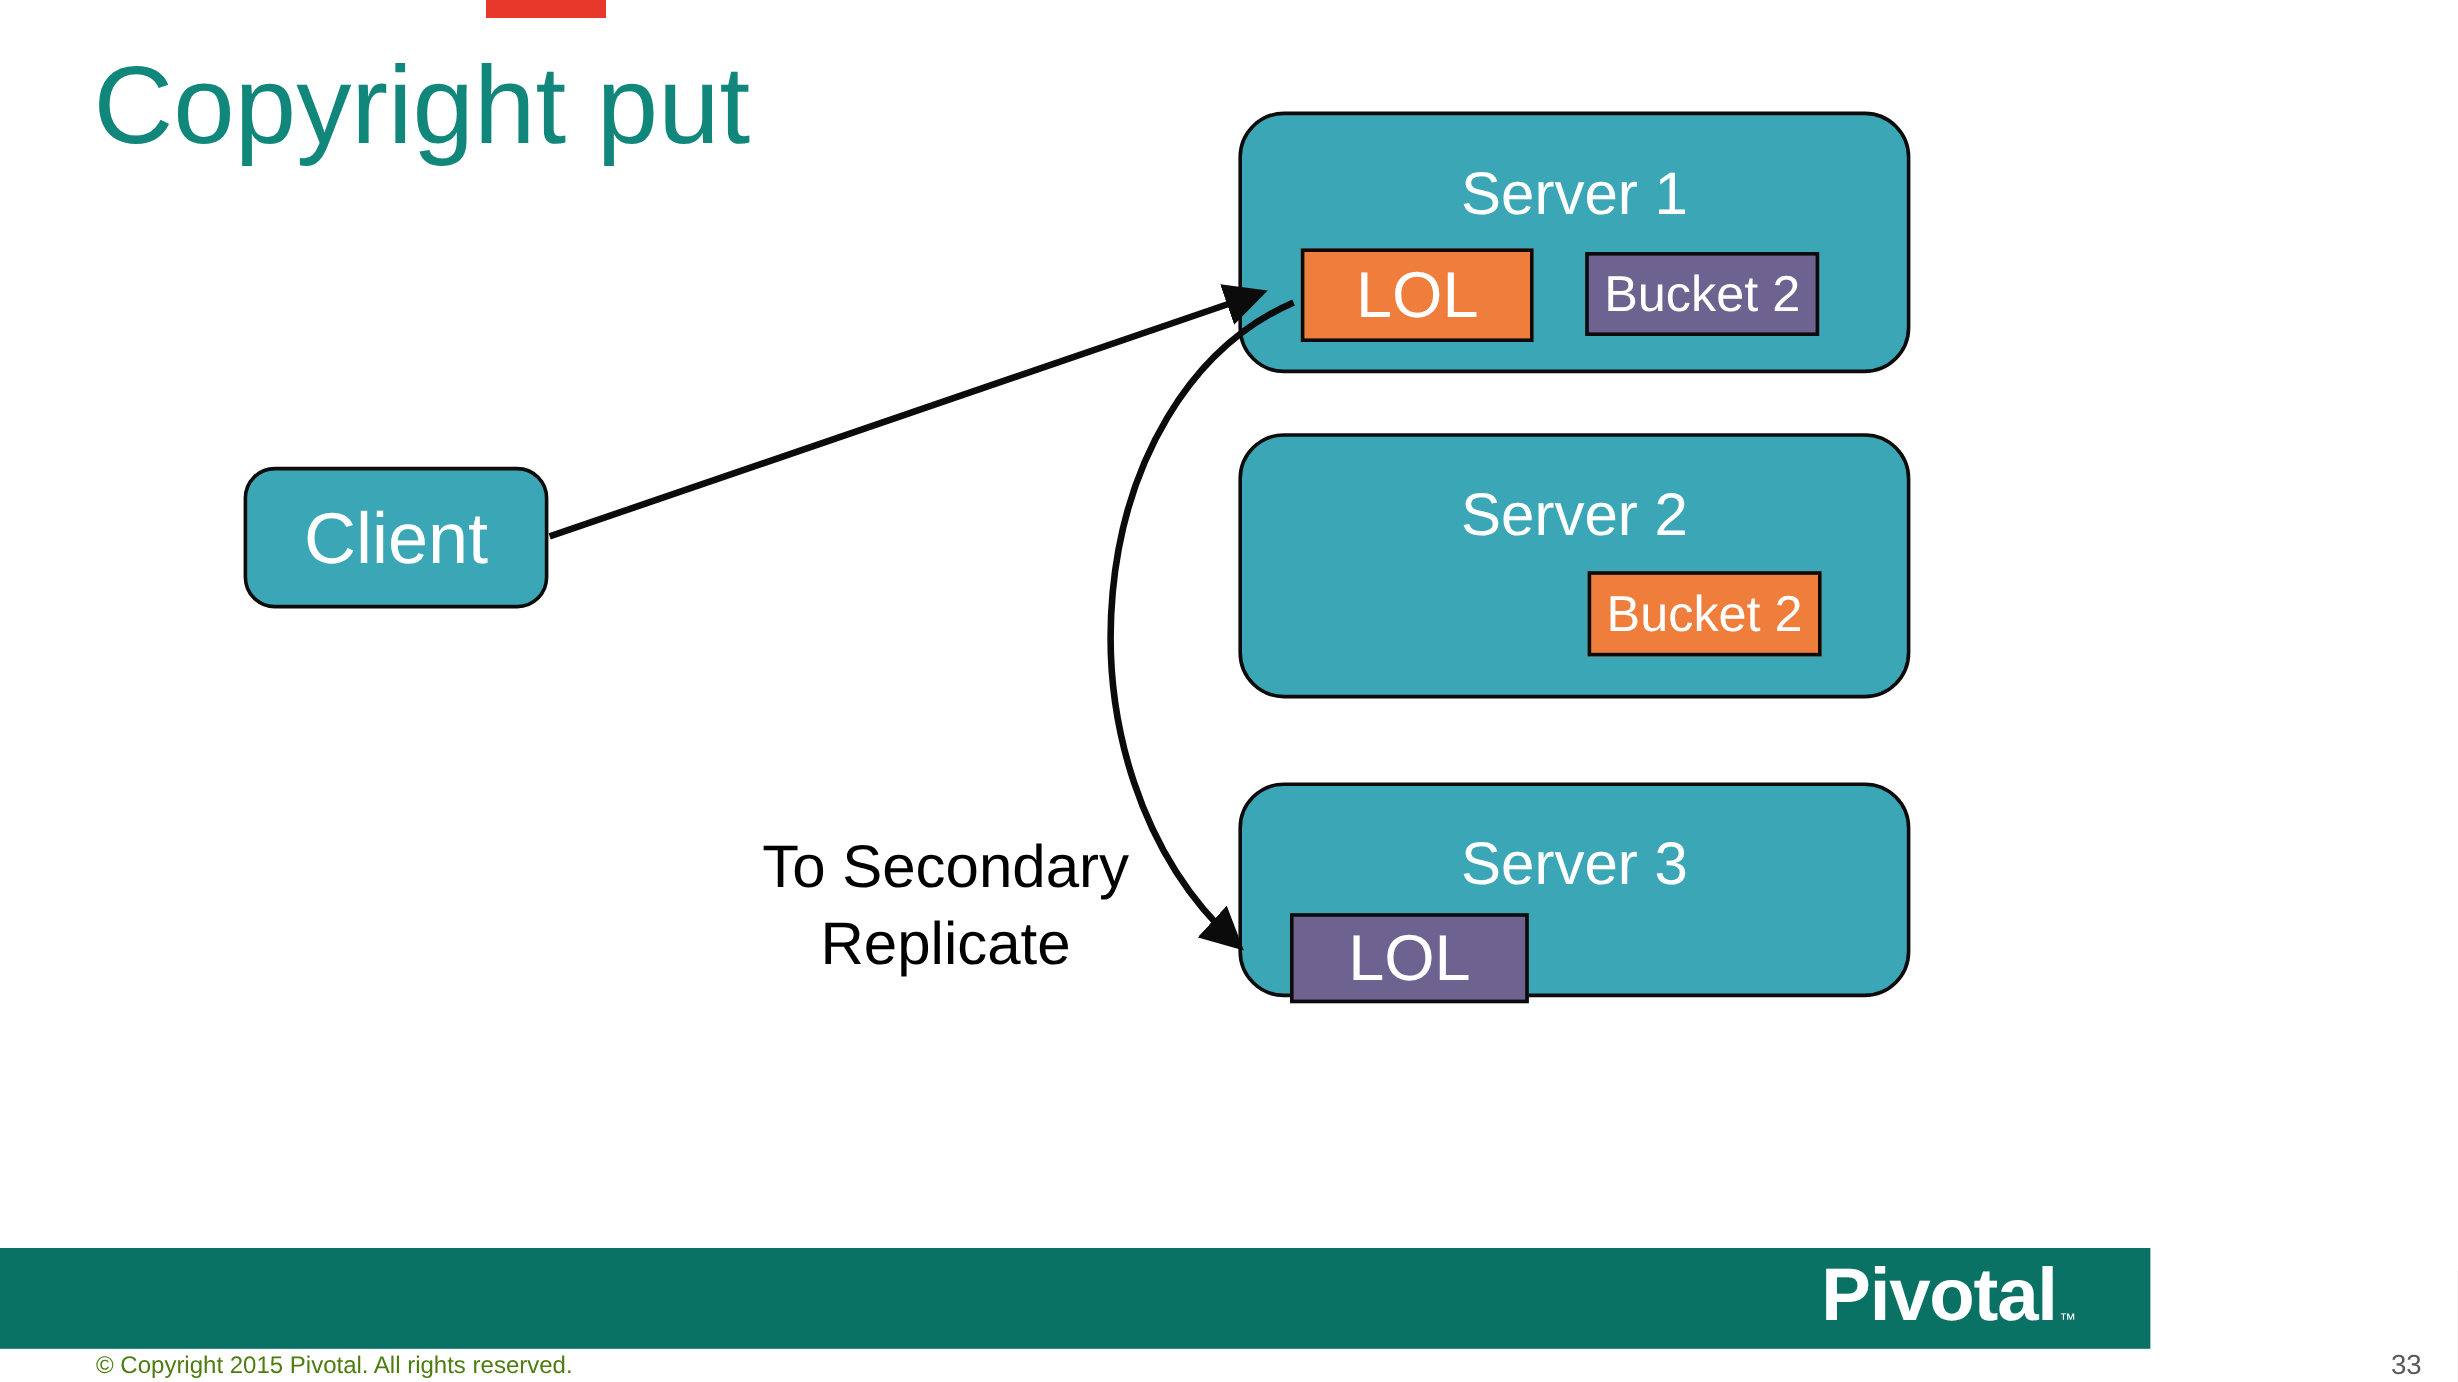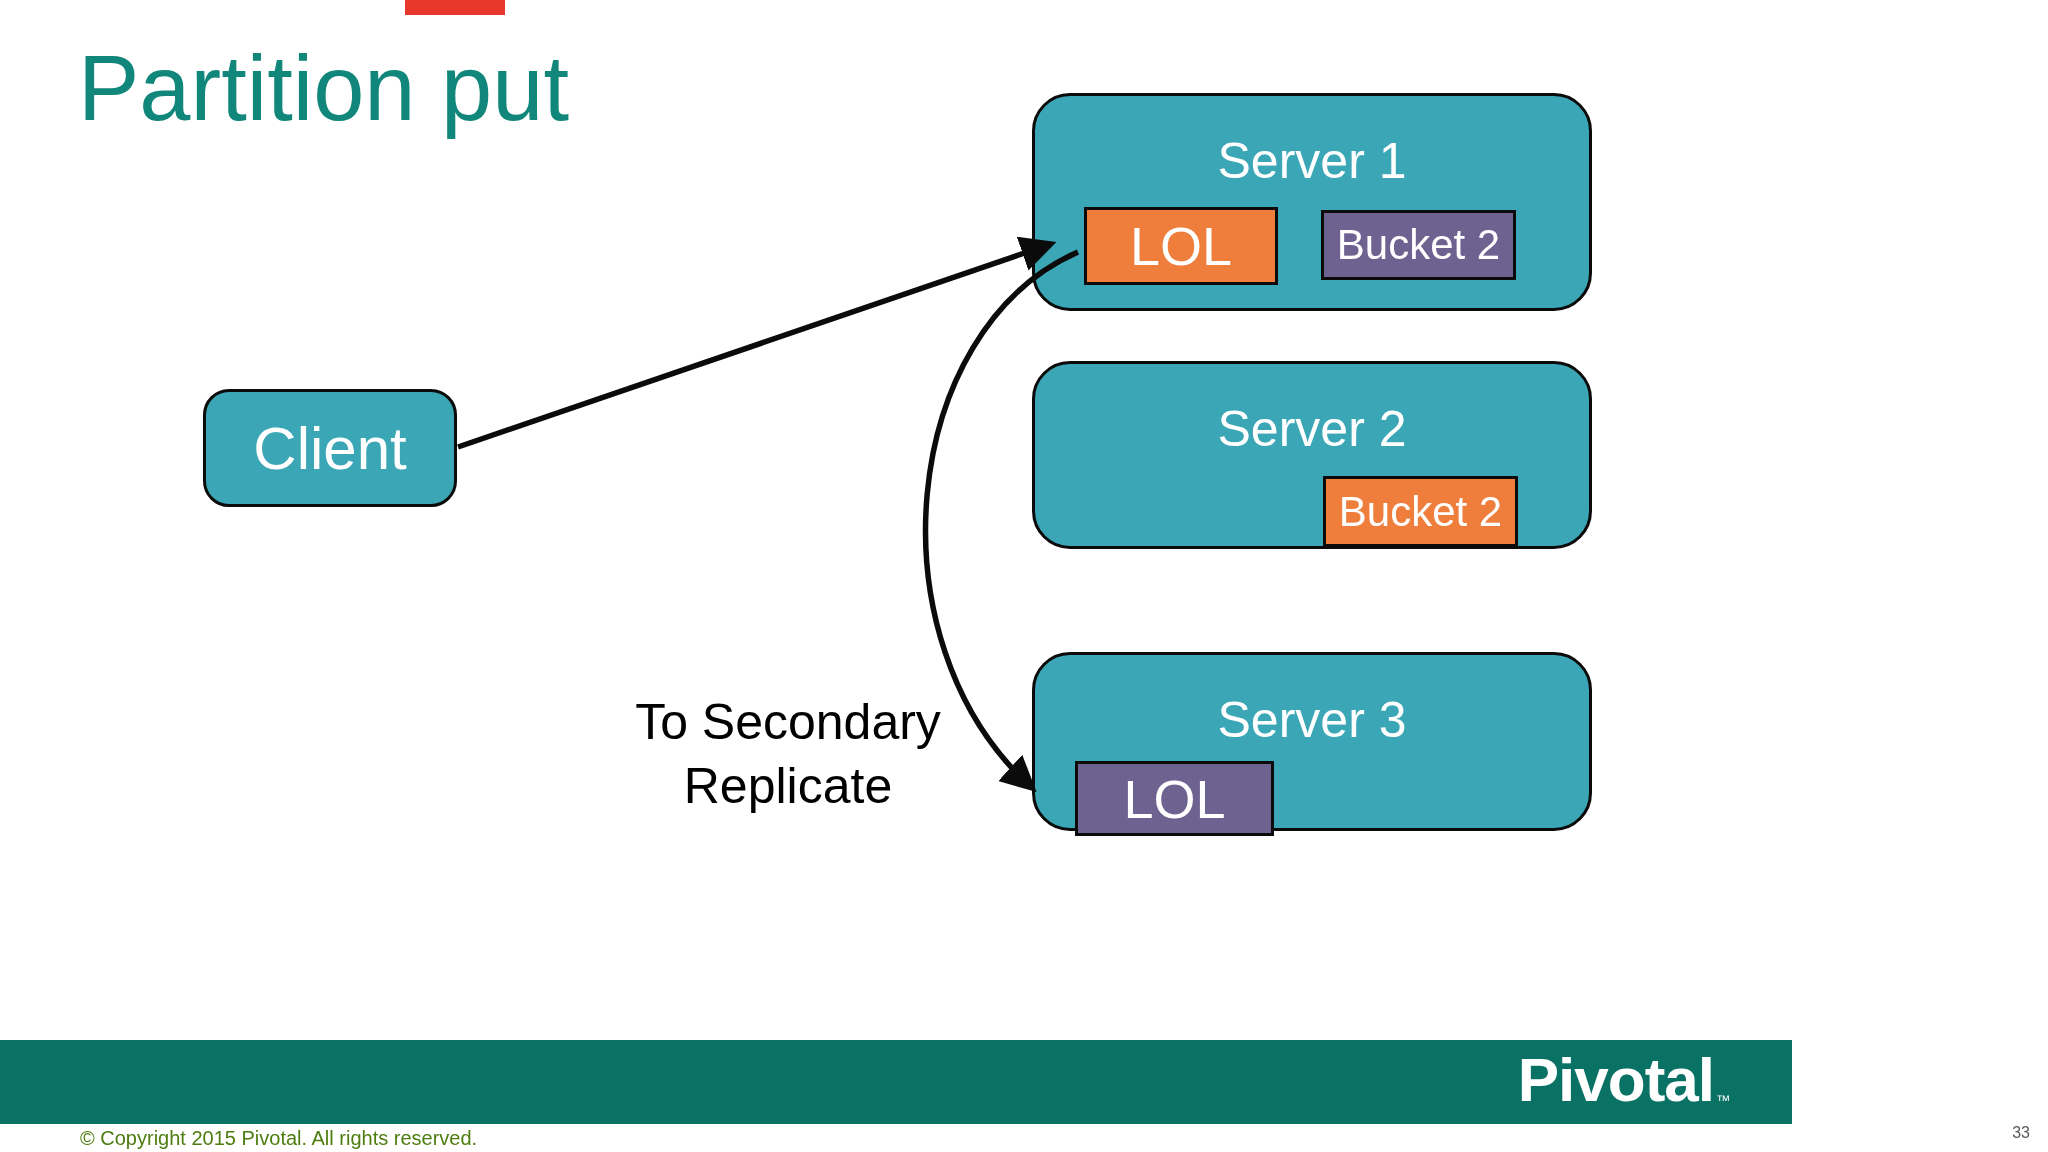--- a/index.html
+++ b/index.html
@@ -24,21 +24,21 @@
     position:absolute;background:#3BA7B6;border:3.5px solid #0b0b0b;
     box-sizing:border-box;color:#ffffff;
   }
   .client-box{
     left:203px;top:389px;width:254px;height:118px;border-radius:26px;
     display:flex;align-items:center;justify-content:center;
     font-size:60px;
   }
   .server-box{left:1017px;width:560px;border-radius:38px;margin-left:15px;}
   .server-1{top:93px;height:218px;}
-  .server-2{top:361px;height:188px;padding-left:30px;}
+  .server-2{top:361px;height:221px;padding-left:30px;}
   .server-3{top:652px;height:179px;}
   .server-name{
     position:absolute;left:0;right:0;top:36px;text-align:center;
     font-size:50px;color:#ffffff;
   }
   .bucket{
     position:absolute;border:3px solid #0b0b0b;box-sizing:border-box;
     display:flex;align-items:center;justify-content:center;
     color:#ffffff;
   }
@@ -71,32 +71,32 @@
   }
   .pivotal-tm{
     font-size:14px;font-weight:400;vertical-align:baseline;
     position:relative;top:4px;left:2px;
   }
   .copyright{
     position:absolute;left:80px;top:1127px;
     font-size:20px;color:#4d7c0f;
   }
   .page-number{
-    position:absolute;right:18px;top:1124px;
-    font-size:16px;color:#595959;
+    position:absolute;right:30px;top:1124px;
+    font-size:23px;color:#595959;
   }
 </style>
 </head>
 <body>
 
 <div class="slide">
 
   <div class="red-marker"></div>
 
-  <div class="slide-title">Partition put</div>
+  <div class="slide-title">Copyright put</div>
 
   <div class="node client-box">
     <span>Client</span>
   </div>
 
   <div class="node server-box server-1">
     <div class="server-name">Server 1</div>
     <div class="bucket orange s1-lol">
       <span>LOL</span>
     </div>

